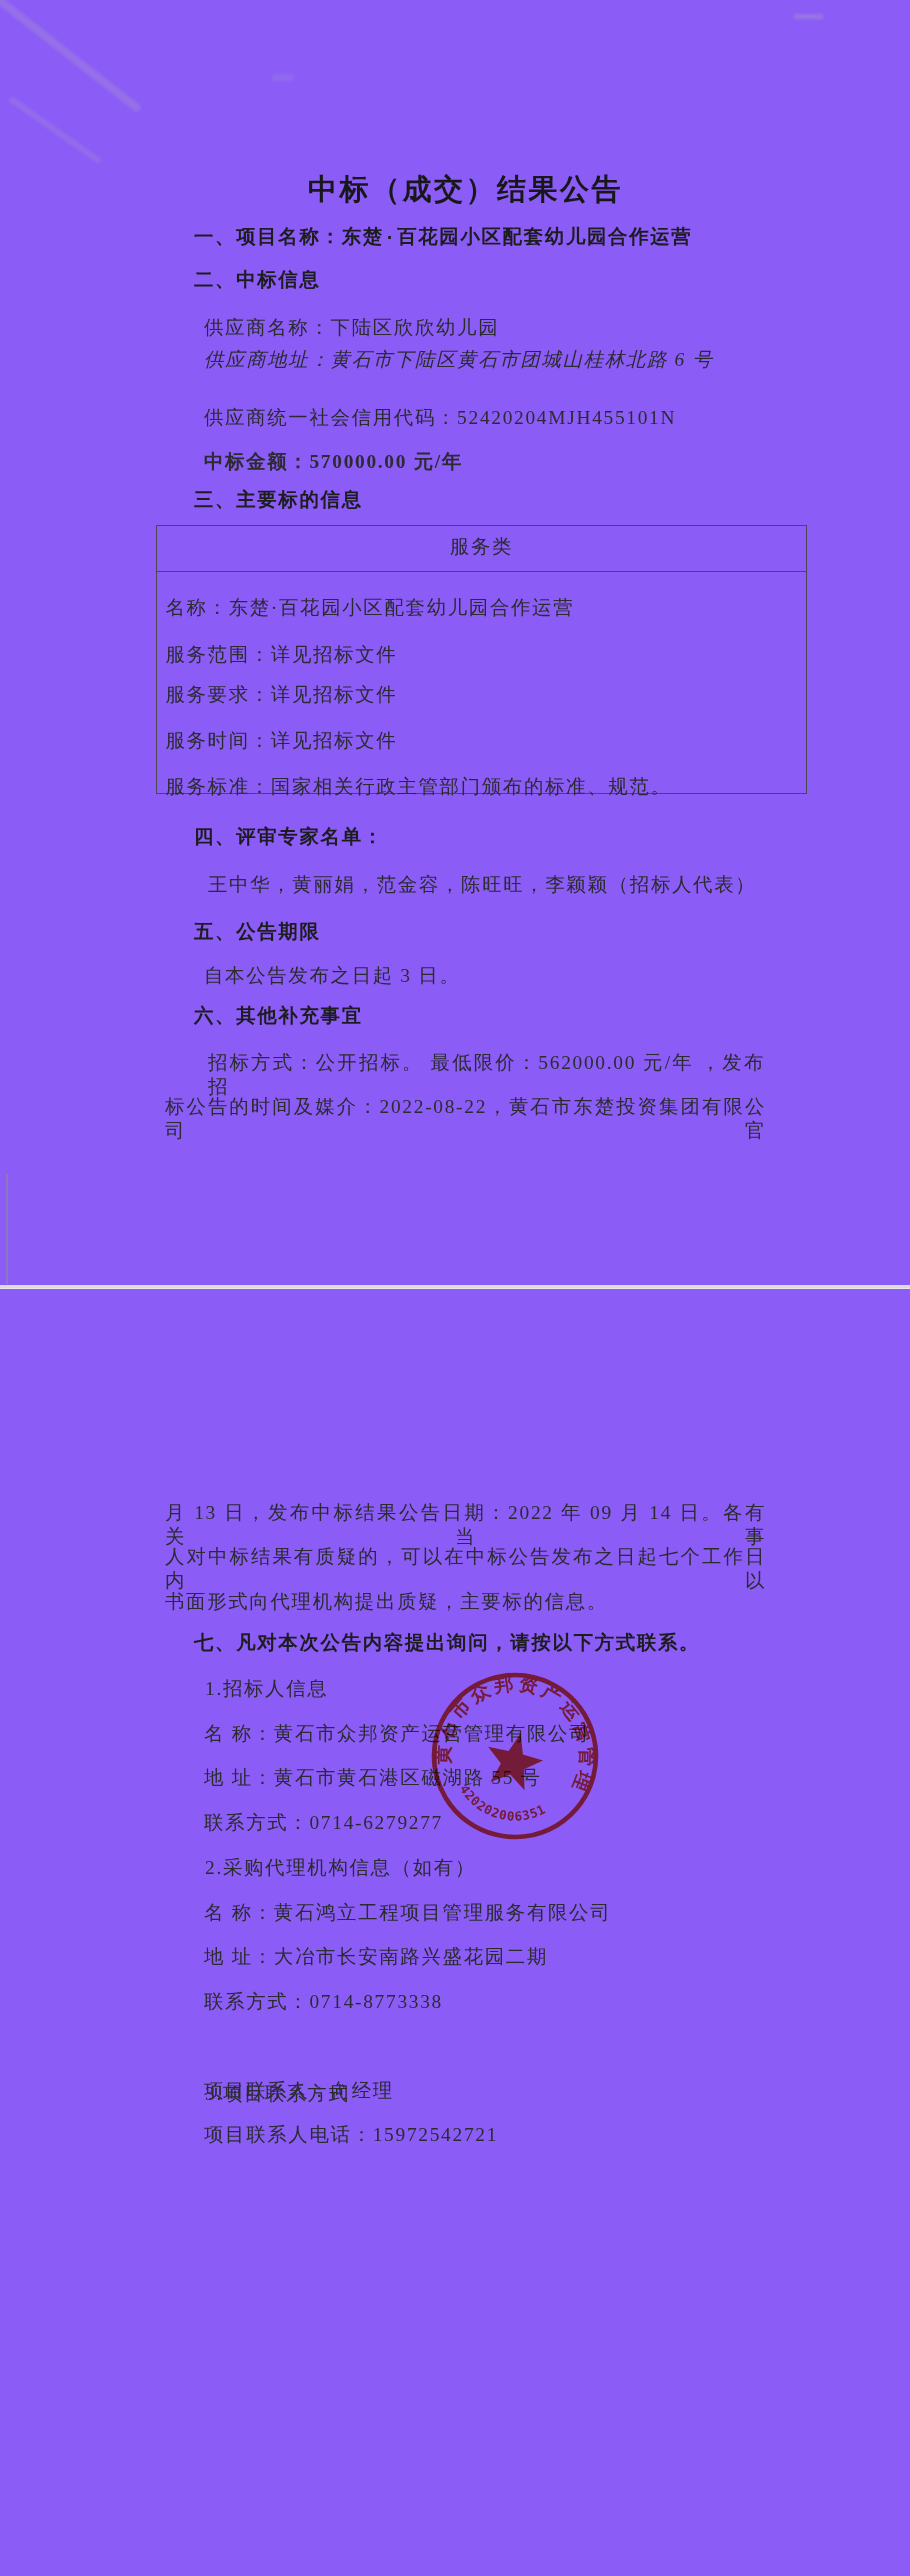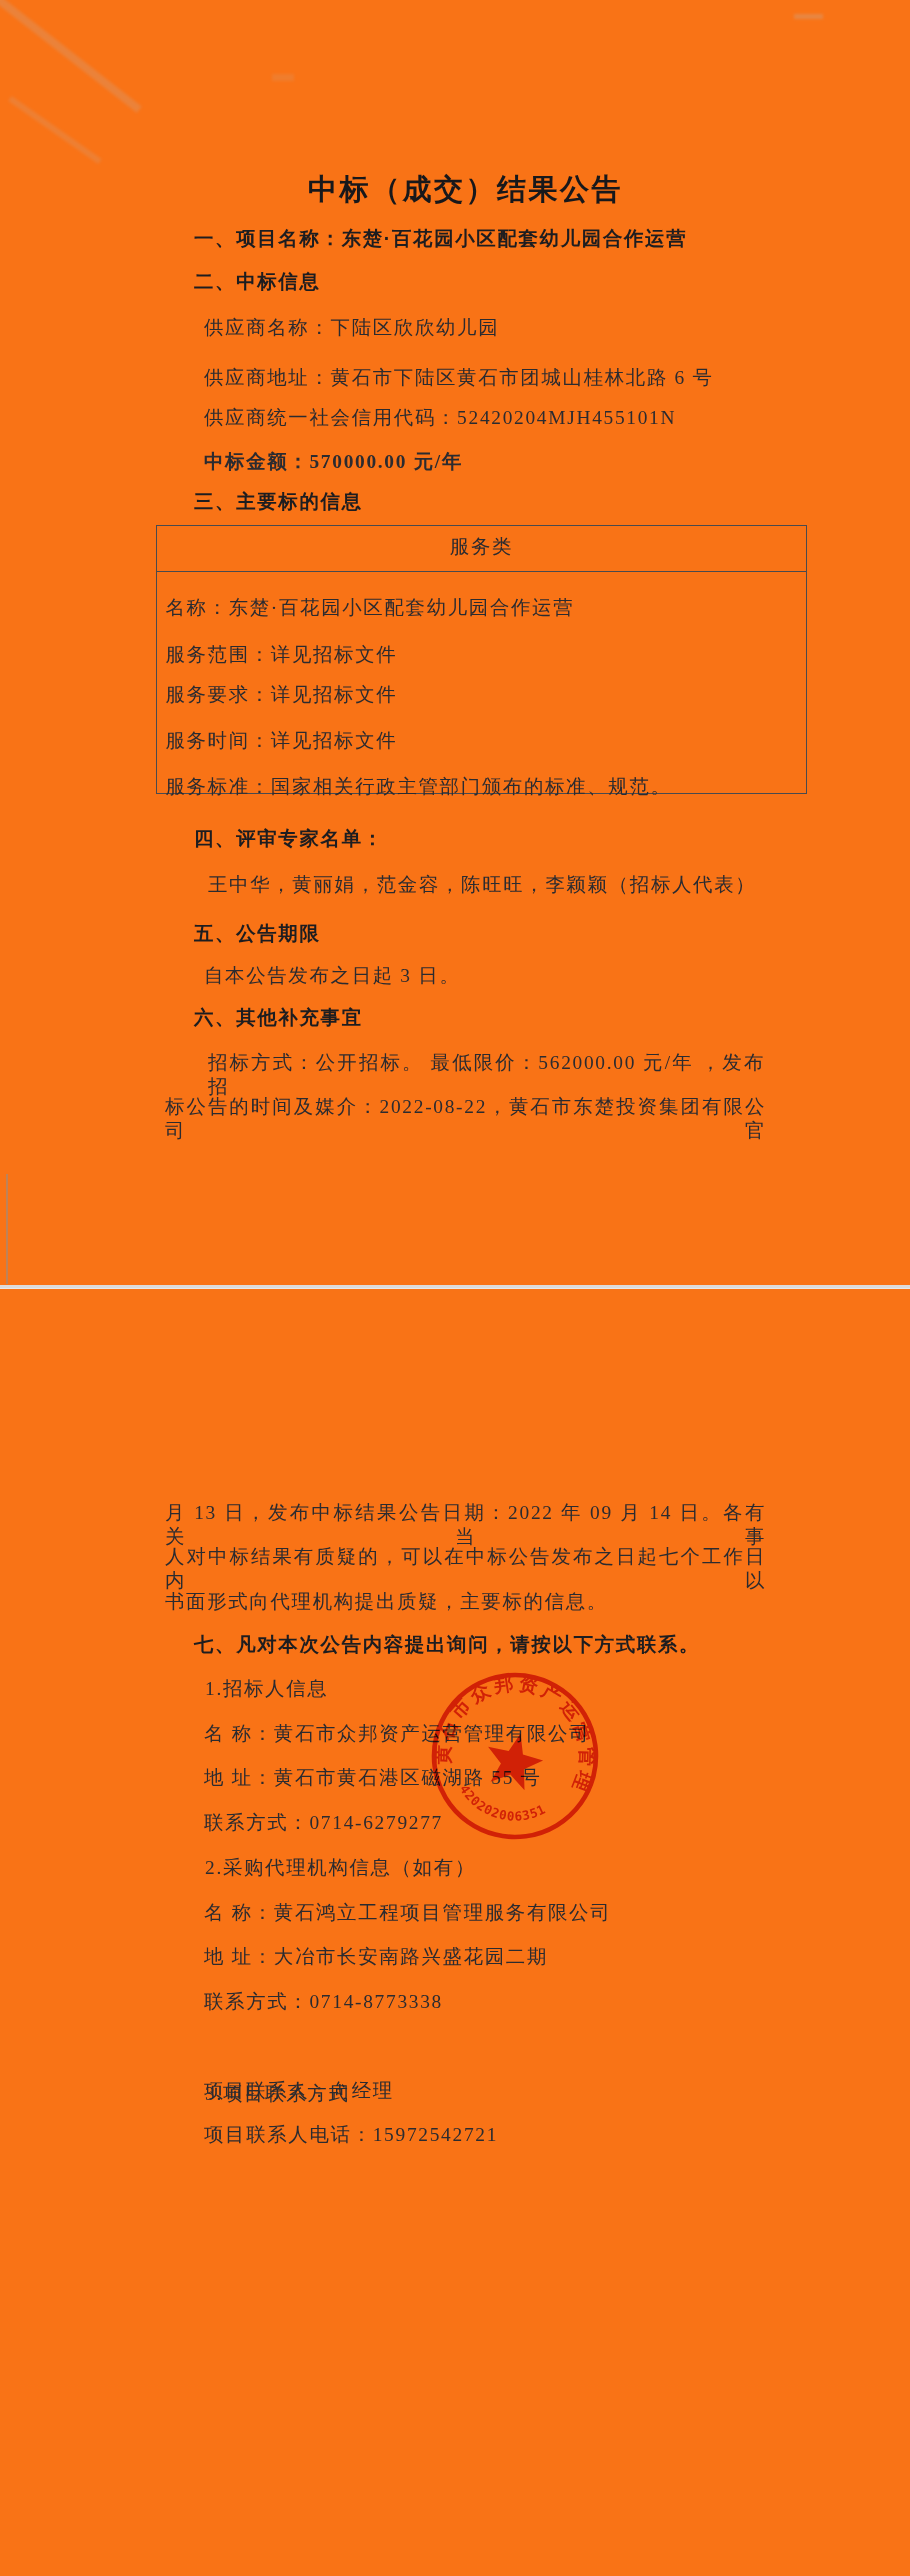--- a/index.html
+++ b/index.html
@@ -1,24 +1,24 @@
 <!DOCTYPE html>
 <html style="font-size:13.5px"><head>
 <meta charset="utf-8">
 <style>
   html,body{margin:0;padding:0;background:#ffffff;}
   #screen{position:relative;width:911px;height:2576px;background:#e9e9e9;overflow:hidden;
           font-family:"Liberation Serif","DejaVu Serif",serif;color:#27272b;}
-  .page{position:absolute;left:0;width:911px;background:#f97316;overflow:hidden;}
+  .page{position:absolute;left:0;width:911px;background:#8b5cf6;overflow:hidden;}
   #page1{top:0;height:1285px;}
   #seam{position:absolute;top:1285px;left:0;width:911px;height:3.4px;background:#dcdcdc;}
   #page2{top:1289px;height:1287px;}
   .line{position:absolute;white-space:nowrap;font-size:19.4px;letter-spacing:1.7px;line-height:23.6px;color:#2b2b30;}
   .jline{white-space:normal;text-align:justify;text-align-last:justify;}
-  .heading{font-family:Liberation Sans, sans-serif;font-weight:700;color:#1d1d20;letter-spacing:1.7px;}
+  .heading{font-family:Liberation Mono, monospace;font-weight:700;color:#1d1d20;letter-spacing:1.7px;}
   .doc-title{position:absolute;top:170px;left:0;width:100%;text-align:center;transform:translateX(10px);
              font-family:"Liberation Sans","DejaVu Sans",sans-serif;font-weight:700;font-size:29px;
              letter-spacing:2.5px;color:#18181b;}
   
   #bid-table{position:absolute;left:156px;top:525px;width:649px;height:267px;border:1.7px solid #4a4a4e;background:transparent;}
   #bid-table .thead{position:absolute;top:0;left:0;width:100%;height:45px;border-bottom:1.7px solid #4a4a4e;
                     text-align:center;font-size:19.4px;letter-spacing:1.7px;line-height:42px;color:#2b2b30;}
   .trow{position:absolute;left:8.4px;white-space:nowrap;font-size:19.4px;letter-spacing:1.7px;color:#2b2b30;}
   
   .artifact{position:absolute;background:#b9b9b9;filter:blur(1.7px);}
@@ -38,21 +38,21 @@
     <div class="artifact" style="left:794px;top:13.5px;width:29px;height:5px;opacity:.28;"></div>
     <div class="artifact" style="left:272px;top:74px;width:22px;height:6.7px;opacity:.14;"></div>
 
     <div class="doc-title">中标（成交）结果公告</div>
 
     <div class="line heading" style="left:194px;top:227px;">一、项目名称：东楚·百花园小区配套幼儿园合作运营</div>
 
     <div class="line heading" style="left:194px;top:270px;">二、中标信息</div>
 
     <div class="line" style="left:204px;top:316px;">供应商名称：下陆区欣欣幼儿园</div>
-    <div class="line" style="left:204px;top:366px;">供应商地址：黄石市下陆区黄石市团城山桂林北路 6 号</div>
+    <div class="line" style="left:204px;top:348px;font-style:italic;">供应商地址：黄石市下陆区黄石市团城山桂林北路 6 号</div>
     <div class="line" style="left:204px;top:406px;">供应商统一社会信用代码：52420204MJH455101N</div>
     <div class="line" style="left:204px;top:450px;font-weight:bold;">中标金额：570000.00 元/年</div>
 
     <div class="line heading" style="left:194px;top:490px;">三、主要标的信息</div>
 
     <div id="bid-table">
       <div class="thead">服务类</div>
       <div class="trow" style="top:68px;">名称：东楚·百花园小区配套幼儿园合作运营</div>
       <div class="trow" style="top:115px;">服务范围：详见招标文件</div>
       <div class="trow" style="top:155px;">服务要求：详见招标文件</div>

